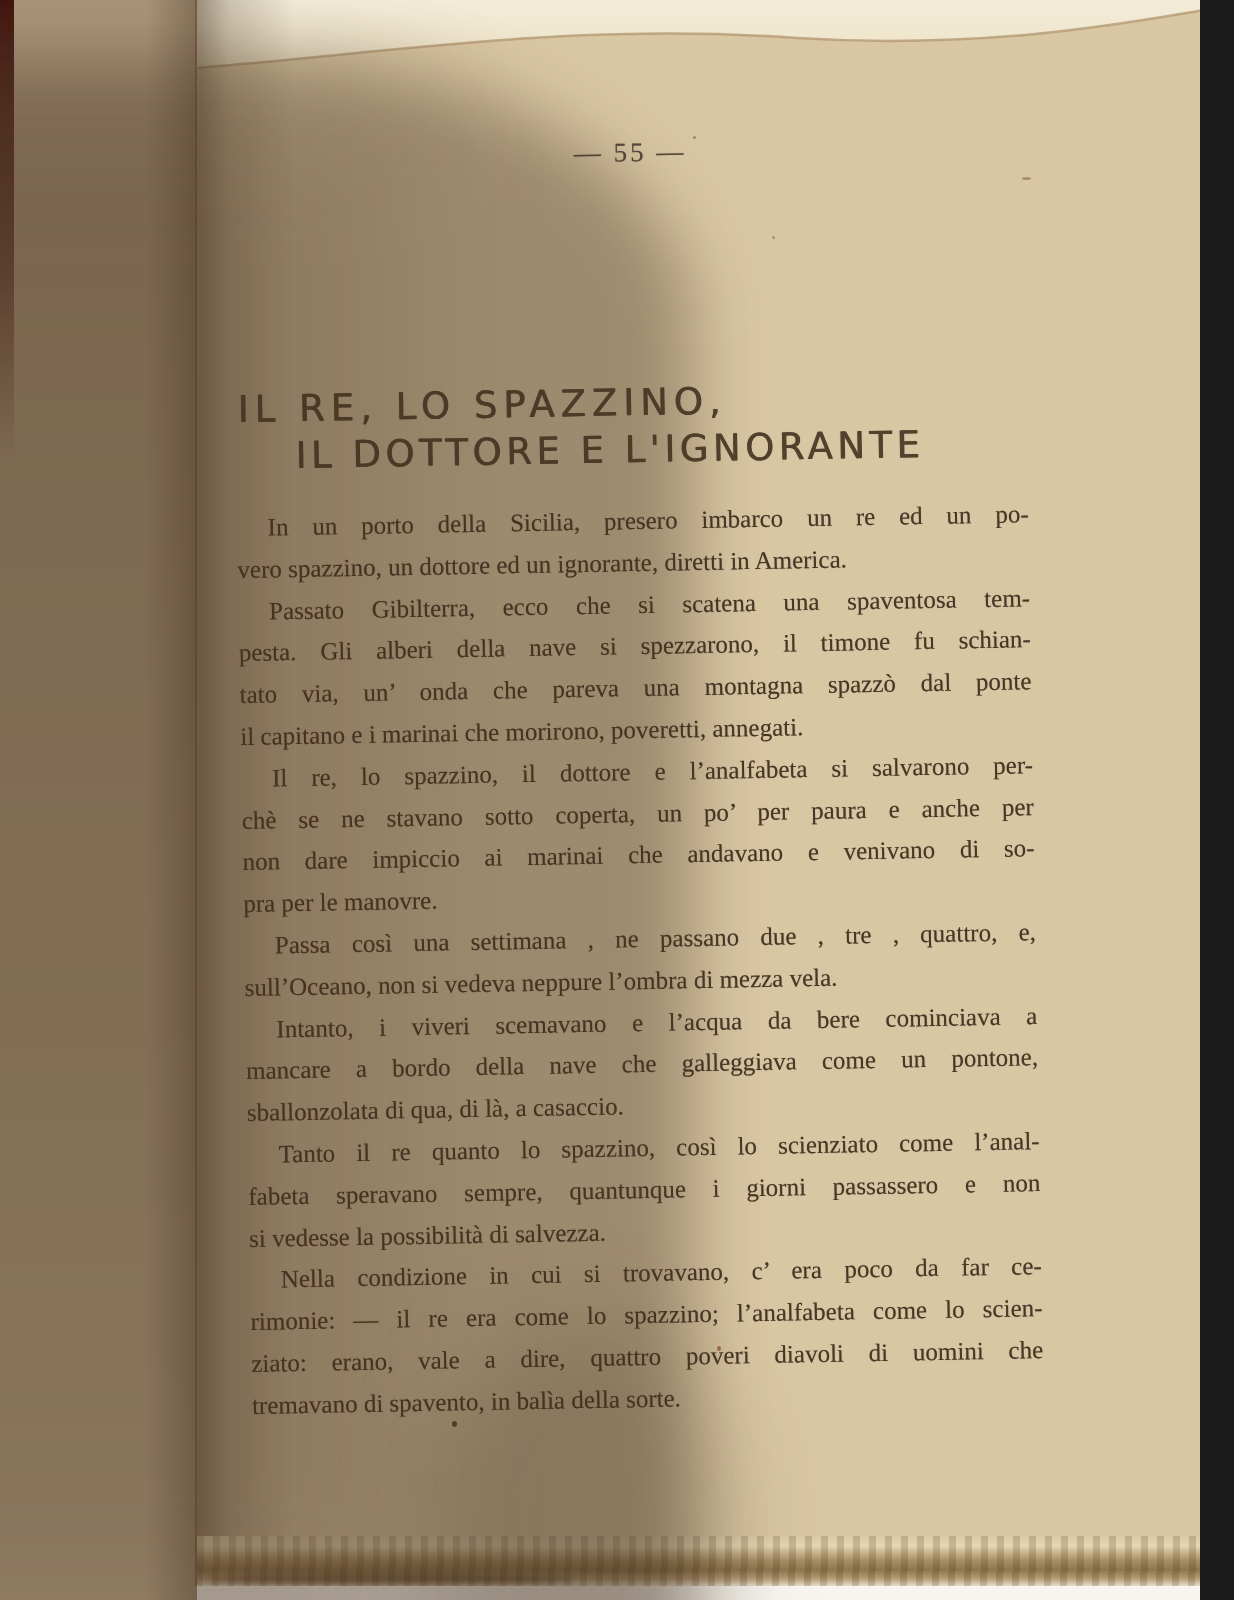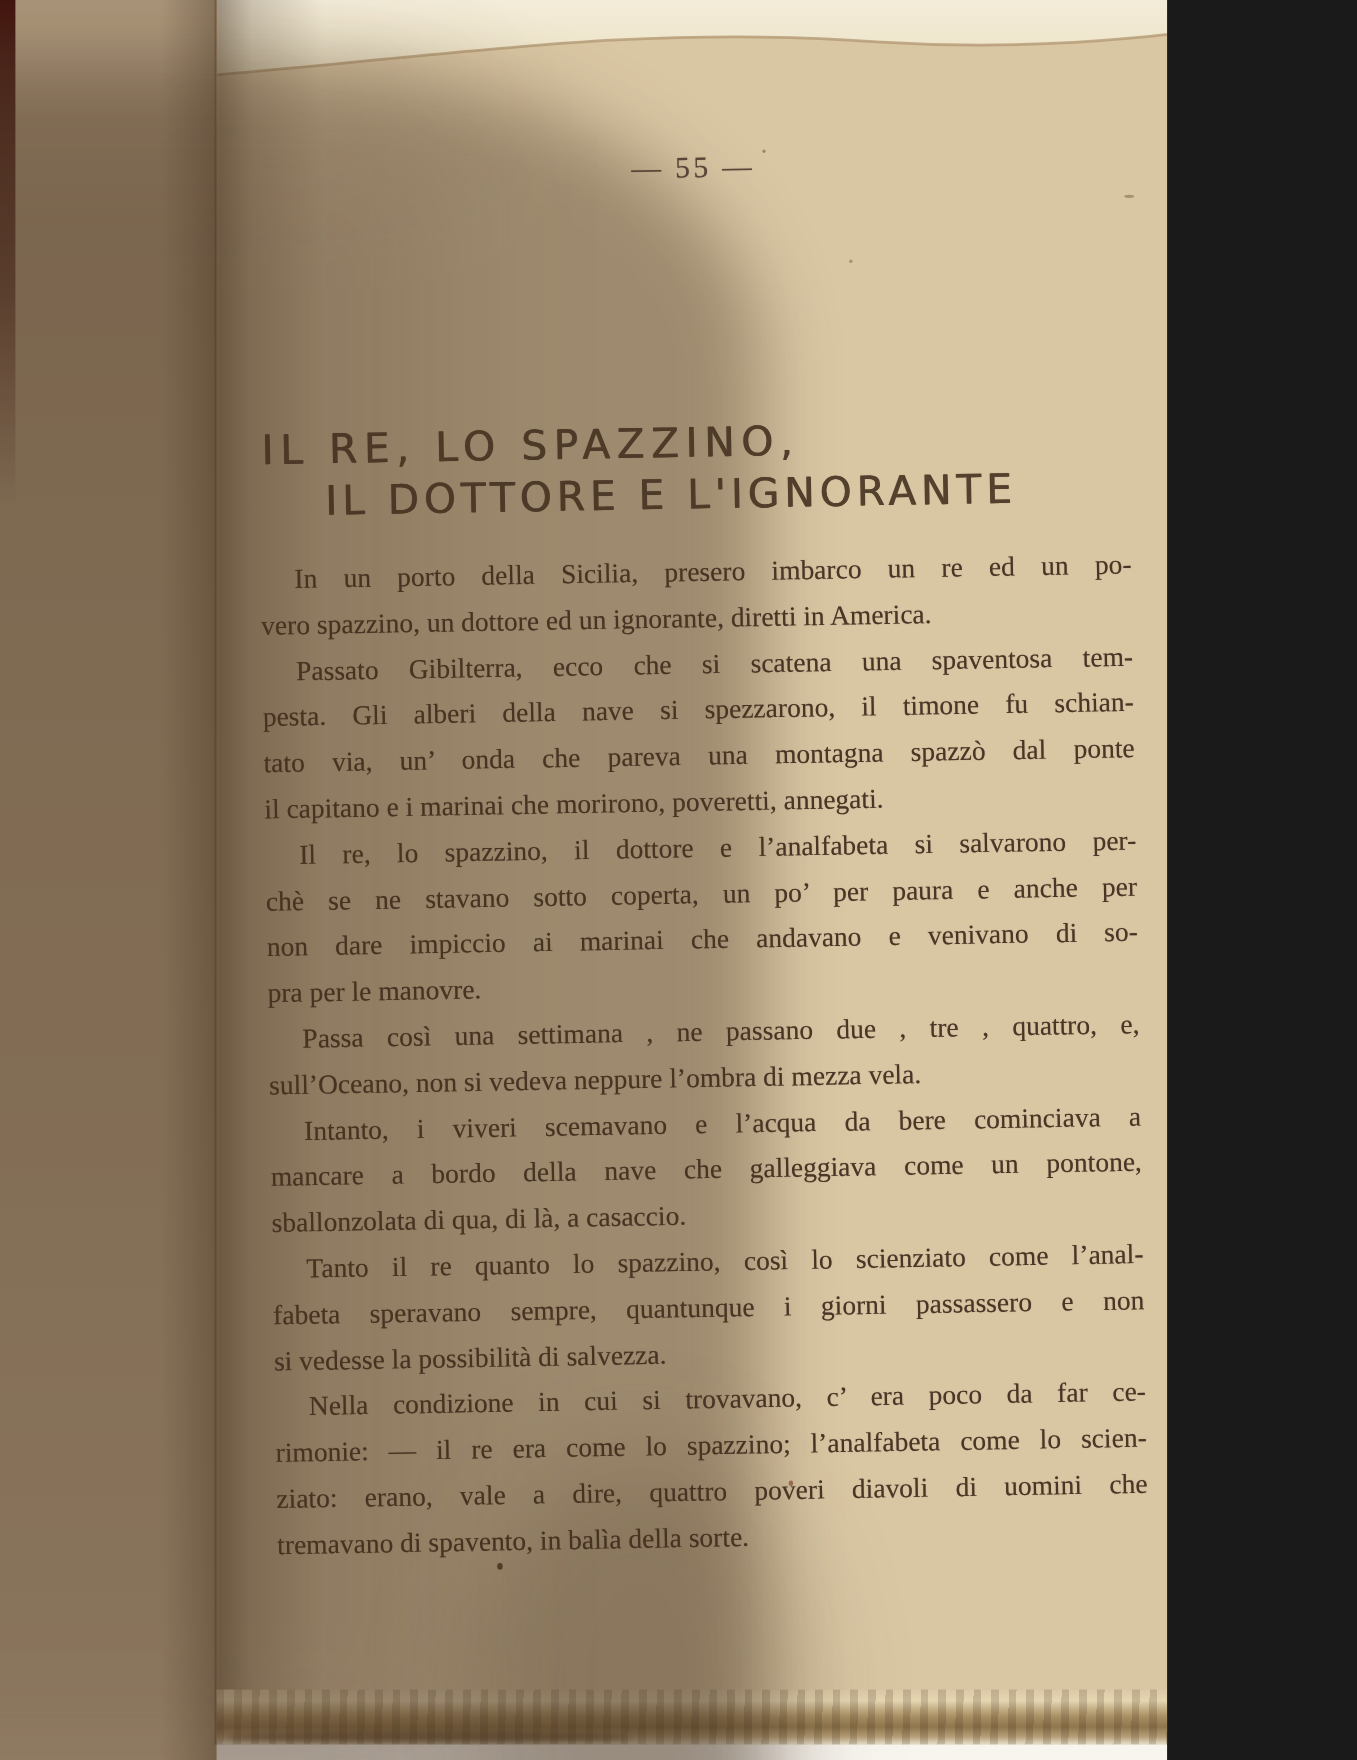--- a/index.html
+++ b/index.html
@@ -1,17 +1,17 @@
 <!DOCTYPE html>
 <html style="--paper-lit: #d9c6a3; --paper-edge-light: #e8dbb7; --paper-top-white: #f3ecd9; --ink: #4a3626; --ink-light: #5a463a; --title-ink: #53402d; --facing-page: #b7a284; --shadow: #453120; --spine-edge-dark: #3e110b; --deckle-line: #b49a74; --bottom-band: #a78d62; --backdrop-white: #f8f5ef;"><head>
 <meta charset="utf-8">
 <style>
   html,body{margin:0;padding:0;background:#1a1a1a;}
   .photo{
-    position:relative;width:1061px;height:1600px;overflow:hidden;
+    position:relative;width:1200px;height:1600px;overflow:hidden;
     background:var(--paper-lit,#d9c6a3);
     font-family:"Liberation Serif","DejaVu Serif",serif;
   }
   .photo *{position:absolute;box-sizing:border-box;}
 
   
   .facing-page{
     left:0;top:0;width:197px;height:1600px;
     background:linear-gradient(180deg,#ab967a 0%,#b7a284 30%,#c1ac8d 65%,#cfbb9b 100%);
   }

